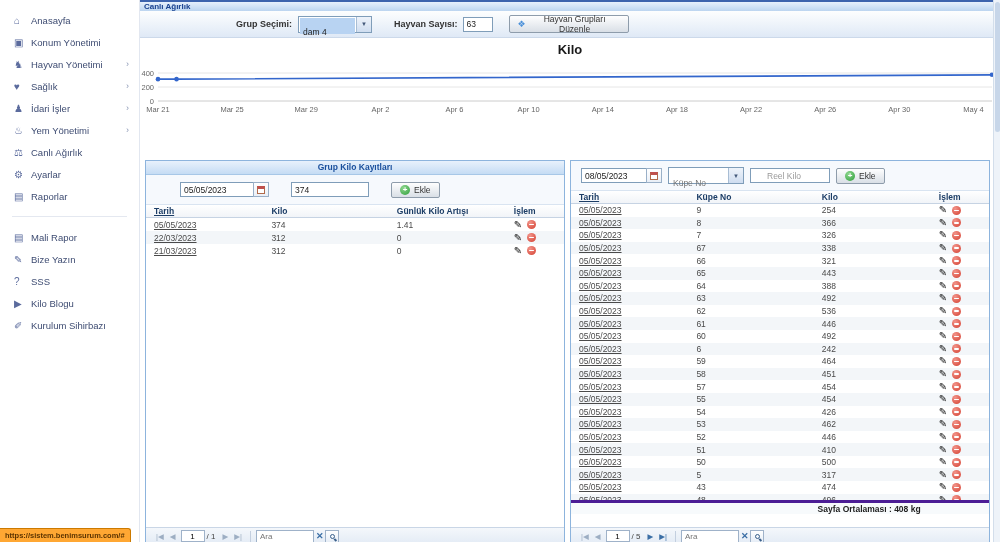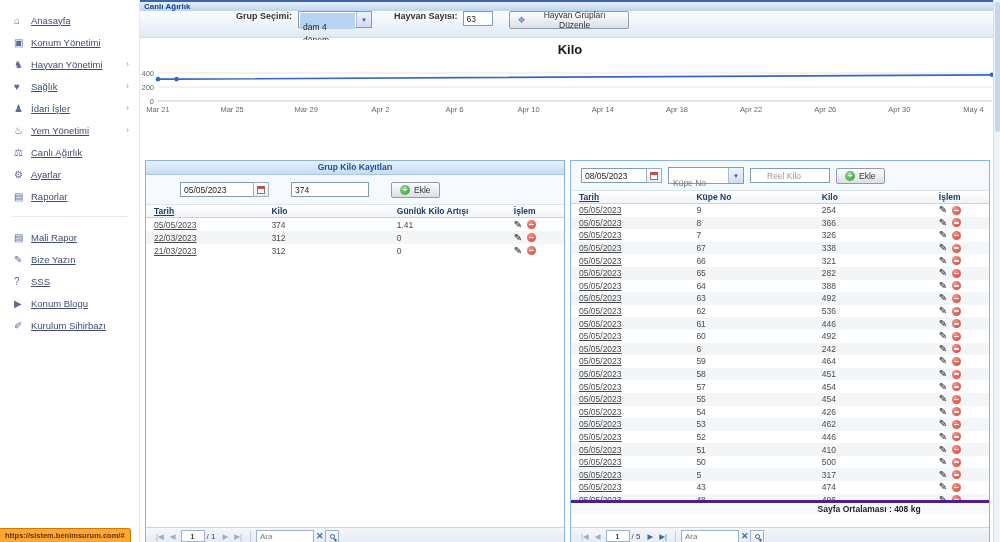--- a/index.html
+++ b/index.html
@@ -4,31 +4,31 @@
 <style>
   * { margin:0; padding:0; box-sizing:border-box; }
   html,body { width:1000px; height:542px; overflow:hidden; background:#fff;
               font-family:"Liberation Sans", sans-serif; }
 
   
   #sidebar { position:absolute; left:0; top:0; width:140px; height:542px; background:#fff;
              border-right:1px solid #e2e7f0; padding-top:9px; }
   .sb-item { display:flex; align-items:center; height:22px; padding:0 10px 0 14px; cursor:pointer; }
   .sb-icon { width:17px; color:#5b6b9d; font-size:10px; }
-  .sb-label { font-size:9.5px; color:#3e4c72; flex:1; white-space:nowrap;text-decoration:underline; }
+  .sb-label { font-size:9.5px; color:#3e4c72; flex:1; white-space:nowrap; }
   .sb-chev { color:#8a97b5; font-size:9px; }
   .sb-divider { border-top:1px solid #e4e8f0; margin:9px 12px; }
 
   
   #main-top { position:absolute; left:140px; top:0; width:860px; height:11px;
               background:linear-gradient(#e6f0fc,#bcd5f0); border-top:2px solid #3c63ad; }
   #main-top span { display:block; font-size:8px; font-weight:bold; color:#17408f; padding-left:4px; line-height:9px; }
   #toolbar { position:absolute; left:140px; top:11px; width:860px; height:27px;
              background:linear-gradient(#fdfefe,#dfe9f6); border-bottom:1px solid #ccd9ea;
-             display:flex; }
+             display:flex; align-items:center; }
   .tb-label { font-size:9px; font-weight:bold; color:#333; }
   .sel { display:flex; align-items:stretch; height:17px; border:1px solid #7f9db9; background:#fff; cursor:pointer; }
   .sel-text { font-size:8.5px; line-height:13px; height:13px; margin:1px; padding:8px 3px; color:#222; }
   .sel-text.hl { background:#b8d3f2; }
   .sel-text.ph { color:#777; }
   .sel-arrow { width:15px; background:linear-gradient(#eef3fa,#cfddf0); border-left:1px solid #a8bdd4;
                display:flex; align-items:center; justify-content:center; font-size:6px; color:#44597a; }
   .ti { height:15px; border:1px solid #7f9db9; font-size:8.5px; padding:0 3px; font-family:inherit; color:#222; background:#fff; }
   .ti::placeholder { color:#999; }
   .btn { display:inline-flex; align-items:center; gap:4px; height:18px; padding:0 8px;
@@ -153,21 +153,21 @@
     <div class="sb-item">
       <span class="sb-icon">✎</span>
       <span class="sb-label">Bize Yazın</span>
     </div>
     <div class="sb-item">
       <span class="sb-icon">?</span>
       <span class="sb-label">SSS</span>
     </div>
     <div class="sb-item">
       <span class="sb-icon">▶</span>
-      <span class="sb-label">Konum Blogu</span>
+      <span class="sb-label">Kilo Blogu</span>
     </div>
     <div class="sb-item">
       <span class="sb-icon">✐</span>
       <span class="sb-label">Kurulum Sihirbazı</span>
     </div>
   </nav>
 
 <div id="main-top">
   <span>Canlı Ağırlık</span>
 </div>
@@ -342,21 +342,21 @@
         <span class="c1">66</span>
         <span class="c2">321</span>
         <span class="cact">
           <span class="pencil">✎</span>
           <span class="del"></span>
         </span>
       </div>
       <div class="trow">
         <span class="c0">05/05/2023</span>
         <span class="c1">65</span>
-        <span class="c2">282</span>
+        <span class="c2">443</span>
         <span class="cact">
           <span class="pencil">✎</span>
           <span class="del"></span>
         </span>
       </div>
       <div class="trow">
         <span class="c0">05/05/2023</span>
         <span class="c1">64</span>
         <span class="c2">388</span>
         <span class="cact">

